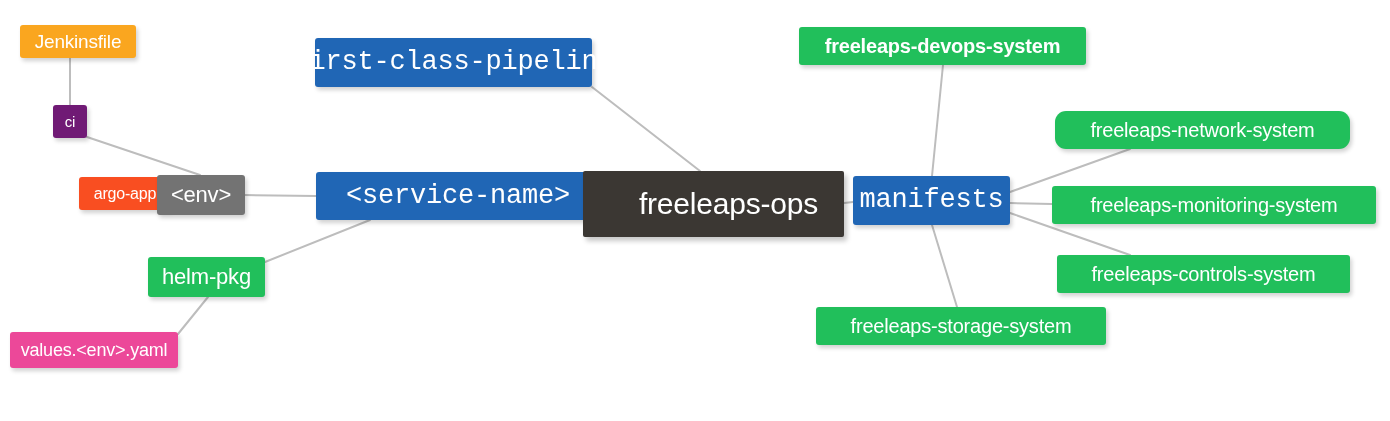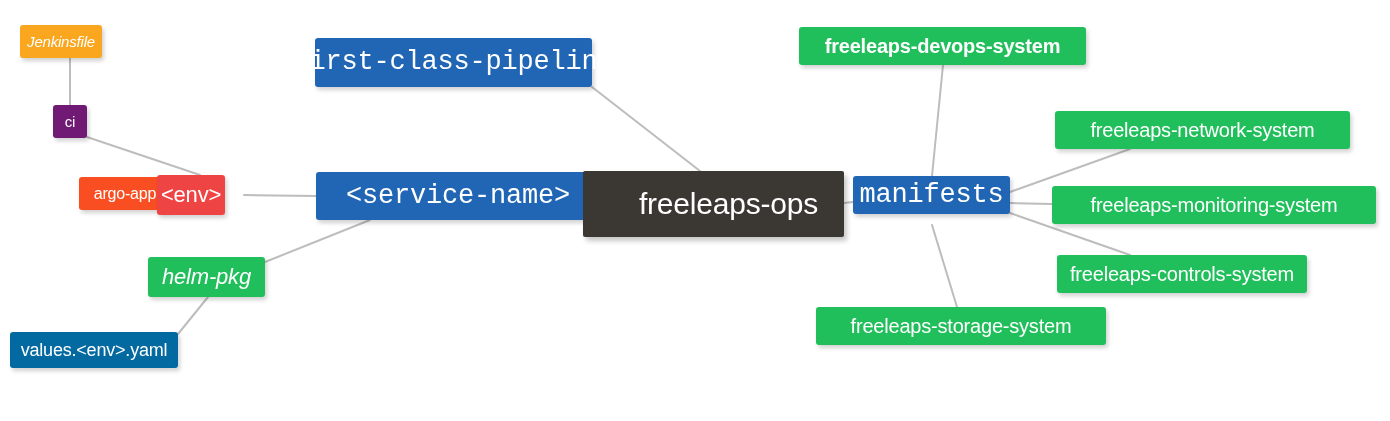--- a/index.html
+++ b/index.html
@@ -60,29 +60,29 @@
       <line x1="592" y1="87" x2="700" y2="171" stroke="#bdbdbd" stroke-width="2" stroke-linecap="round"></line>
       <line x1="569" y1="196" x2="583" y2="199" stroke="#bdbdbd" stroke-width="2" stroke-linecap="round"></line>
       <line x1="844" y1="203" x2="853" y2="202" stroke="#bdbdbd" stroke-width="2" stroke-linecap="round"></line>
       <line x1="932" y1="176" x2="943" y2="65" stroke="#bdbdbd" stroke-width="2" stroke-linecap="round"></line>
       <line x1="1010" y1="192" x2="1130" y2="149" stroke="#bdbdbd" stroke-width="2" stroke-linecap="round"></line>
       <line x1="1010" y1="203" x2="1052" y2="204" stroke="#bdbdbd" stroke-width="2" stroke-linecap="round"></line>
       <line x1="1010" y1="213" x2="1130" y2="255" stroke="#bdbdbd" stroke-width="2" stroke-linecap="round"></line>
       <line x1="932" y1="225" x2="957" y2="307" stroke="#bdbdbd" stroke-width="2" stroke-linecap="round"></line>
     </svg>
   <div id="node-layer">
-      <div class="node orange" style="left: 20px; top: 25px; width: 82px; height: 33px; font-size: 15px; background: rgb(250, 166, 31); font-style: italic;">Jenkinsfile</div>
+      <div class="node orange" style="left: 20px; top: 25px; width: 116px; height: 33px; font-size: 19px; background: rgb(250, 166, 31);">Jenkinsfile</div>
       <div class="node red" style="left: 53px; top: 105px; width: 34px; height: 33px; font-size: 15px; background: #701a75;">ci</div>
       <div class="node red" style="left: 31px; top: 177px; width: 92px; height: 33px; font-size: 16px; background: rgb(249, 78, 33); margin-left: 48px;">argo-app</div>
-      <div class="node green" style="left: 157px; top: 175px; width: 68px; height: 40px; font-size: 22px; background: #ef4444;">&lt;env&gt;</div>
-      <div class="node green" style="left: 148px; top: 257px; width: 117px; height: 40px; font-size: 22px; background: rgb(33, 191, 91); font-style: italic;">helm-pkg</div>
-      <div class="node red" style="left: 10px; top: 332px; width: 168px; height: 36px; font-size: 18px; background: #0369a1;">values.&lt;env&gt;.yaml</div>
+      <div class="node green" style="left: 157px; top: 175px; width: 88px; height: 40px; font-size: 22px; background: #737373;">&lt;env&gt;</div>
+      <div class="node green" style="left: 148px; top: 257px; width: 117px; height: 40px; font-size: 22px; background: rgb(33, 191, 91);">helm-pkg</div>
+      <div class="node red" style="left: 10px; top: 332px; width: 168px; height: 36px; font-size: 18px; background: #ec4899;">values.&lt;env&gt;.yaml</div>
       <div class="node blue" style="left: 315px; top: 38px; width: 277px; height: 49px; font-size: 27px; background: rgb(32, 102, 181);">first-class-pipeline</div>
       <div class="node blue" style="left: 316px; top: 172px; width: 284px; height: 48px; font-size: 27px; background: rgb(32, 102, 181);">&lt;service-name&gt;</div>
       <div class="node root" style="left: 583px; top: 171px; width: 261px; height: 66px; font-size: 30px; background: rgb(59, 55, 51);">freeleaps-ops</div>
-      <div class="node blue" style="left: 853px; top: 176px; width: 157px; height: 38px; font-size: 27px; background: rgb(32, 102, 181);">manifests</div>
+      <div class="node blue" style="left: 853px; top: 176px; width: 157px; height: 49px; font-size: 27px; background: rgb(32, 102, 181);">manifests</div>
       <div class="node green" style="left: 799px; top: 27px; width: 287px; height: 38px; font-size: 20px; background: rgb(33, 191, 91); font-weight: bold;">freeleaps-devops-system</div>
-      <div class="node green" style="left: 1055px; top: 111px; width: 295px; height: 38px; font-size: 20px; background: rgb(33, 191, 91);">freeleaps-network-system</div>
+      <div class="node green" style="left: 1055px; top: 111px; width: 295px; height: 38px; font-size: 20px; background: rgb(33, 191, 91); border-radius: 11px;">freeleaps-network-system</div>
       <div class="node green" style="left: 1052px; top: 186px; width: 324px; height: 38px; font-size: 20px; background: rgb(33, 191, 91);">freeleaps-monitoring-system</div>
-      <div class="node green" style="left: 1057px; top: 255px; width: 250px; height: 38px; font-size: 20px; background: rgb(33, 191, 91);">freeleaps-controls-system</div>
+      <div class="node green" style="left: 1057px; top: 255px; width: 293px; height: 38px; font-size: 20px; background: rgb(33, 191, 91);">freeleaps-controls-system</div>
       <div class="node green" style="left: 816px; top: 307px; width: 290px; height: 38px; font-size: 20px; background: rgb(33, 191, 91);">freeleaps-storage-system</div>
     </div>
 </div>
 
 </body></html>

